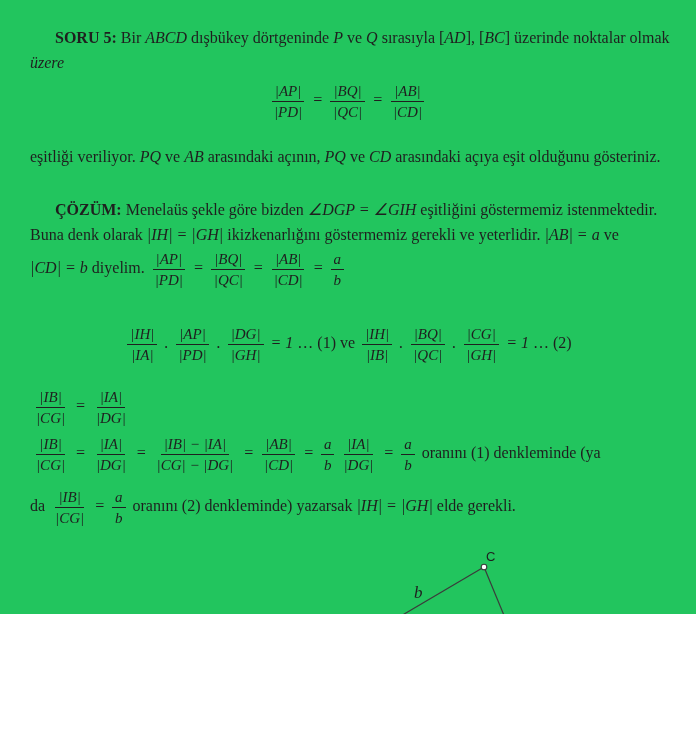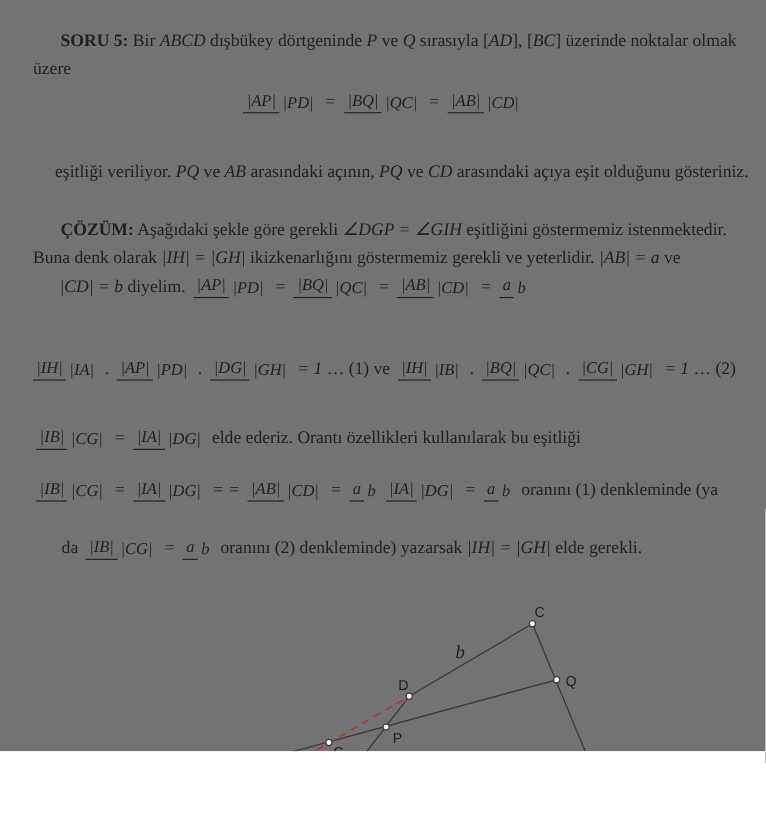--- a/index.html
+++ b/index.html
@@ -1,59 +1,59 @@
 <!DOCTYPE html>
 <html><head>
 <meta charset="utf-8">
 <style>
   html,body { margin:0; padding:0; background:#ffffff; }
   #page {
-    position:relative; width:696px; height:683px; background:#737373;
+    position:relative; width:696px; height:614px; background:#22c55e;
     font-family:"Liberation Serif", serif; color:#1f1f1f; overflow:hidden;
   }
   .line {
     position:absolute; left:30px; white-space:nowrap;
     font-size:16px; line-height:21px;
   }
   .line.indent { padding-left:25px; }
   .line.center { left:0; width:696px; text-align:center; }
   .bold { font-weight:bold; }
   .it   { font-style:italic; }
   .math { font-style:italic; }
   .frac {
-    display:inline-flex; flex-direction:row; align-items:center;
+    display:inline-flex; flex-direction:column; align-items:center;
     vertical-align:middle; font-style:italic; line-height:16px;
     font-size:15px; margin:0 3px; text-align:center;
   }
   .frac .num { border-bottom:1px solid #1f1f1f; padding:1px 3px 2px; }
   .frac .den { padding:2px 3px 0; }
   #figure-wrap { position:absolute; left:0; top:545px; width:696px; height:206px; }
   svg text { user-select:none; }
 </style>
 </head>
 <body>
 
 <div id="page">
   <div>
       <div class="line indent" style="top: 27px;"><span class="bold">SORU 5:</span><span> Bir </span><span class="it">ABCD</span><span> dışbükey dörtgeninde </span><span class="it">P</span><span> ve </span><span class="it">Q</span><span> sırasıyla [</span><span class="it">AD</span><span>], [</span><span class="it">BC</span><span>] üzerinde noktalar olmak</span></div>
-      <div class="line" style="top: 52px;"><span>üzere</span></div>
+      <div class="line" style="top: 52px; font-style: italic;"><span>üzere</span></div>
       <div class="line center" style="top: 82px;"><span class="frac">
           <span class="num">|AP|</span>
           <span class="den">|PD|</span>
         </span><span class="math"> = </span><span class="frac">
           <span class="num">|BQ|</span>
           <span class="den">|QC|</span>
         </span><span class="math"> = </span><span class="frac">
           <span class="num">|AB|</span>
           <span class="den">|CD|</span>
         </span></div>
-      <div class="line" style="top: 146px; margin-left: 20px;"><span>eşitliği veriliyor. </span><span class="it">PQ</span><span> ve </span><span class="it">AB</span><span> arasındaki açının, </span><span class="it">PQ</span><span> ve </span><span class="it">CD</span><span> arasındaki açıya eşit olduğunu gösteriniz.</span></div>
-      <div class="line indent" style="top: 199px;"><span class="bold">ÇÖZÜM:</span><span> Aşağıdaki şekle göre gerekli </span><span class="math"> ∠DGP = ∠GIH </span><span> eşitliğini göstermemiz istenmektedir.</span></div>
+      <div class="line" style="top: 146px;"><span>eşitliği veriliyor. </span><span class="it">PQ</span><span> ve </span><span class="it">AB</span><span> arasındaki açının, </span><span class="it">PQ</span><span> ve </span><span class="it">CD</span><span> arasındaki açıya eşit olduğunu gösteriniz.</span></div>
+      <div class="line indent" style="top: 199px;"><span class="bold">ÇÖZÜM:</span><span> Menelaüs şekle göre bizden </span><span class="math"> ∠DGP = ∠GIH </span><span> eşitliğini göstermemiz istenmektedir.</span></div>
       <div class="line" style="top: 224px;"><span>Buna denk olarak </span><span class="math">|IH| = |GH|</span><span> ikizkenarlığını göstermemiz gerekli ve yeterlidir. </span><span class="math">|AB| = a</span><span> ve</span></div>
-      <div class="line" style="top: 250px; margin-left: 24px;"><span class="math">|CD| = b</span><span> diyelim. </span><span class="frac">
+      <div class="line" style="top: 250px;"><span class="math">|CD| = b</span><span> diyelim. </span><span class="frac">
           <span class="num">|AP|</span>
           <span class="den">|PD|</span>
         </span><span class="math"> = </span><span class="frac">
           <span class="num">|BQ|</span>
           <span class="den">|QC|</span>
         </span><span class="math"> = </span><span class="frac">
           <span class="num">|AB|</span>
           <span class="den">|CD|</span>
         </span><span class="math"> = </span><span class="frac">
           <span class="num">a</span>
@@ -77,41 +77,44 @@
         </span><span class="math"> . </span><span class="frac">
           <span class="num">|CG|</span>
           <span class="den">|GH|</span>
         </span><span class="math"> = 1 </span><span>… (2)</span></div>
       <div class="line" style="top: 388px;"><span class="frac">
           <span class="num">|IB|</span>
           <span class="den">|CG|</span>
         </span><span class="math"> = </span><span class="frac">
           <span class="num">|IA|</span>
           <span class="den">|DG|</span>
-        </span><span> elde ederiz. Orantı özellikleri kullanılarak bu eşitliği</span></div>
+        </span></div>
       <div class="line" style="top: 435px;"><span class="frac">
           <span class="num">|IB|</span>
           <span class="den">|CG|</span>
         </span><span class="math"> = </span><span class="frac">
           <span class="num">|IA|</span>
           <span class="den">|DG|</span>
-        </span><span class="math"> = </span><span class="math"> = </span><span class="frac">
+        </span><span class="math"> = </span><span class="frac">
+          <span class="num">|IB| − |IA|</span>
+          <span class="den">|CG| − |DG|</span>
+        </span><span class="math"> = </span><span class="frac">
           <span class="num">|AB|</span>
           <span class="den">|CD|</span>
         </span><span class="math"> = </span><span class="frac">
           <span class="num">a</span>
           <span class="den">b</span>
         </span><span class="frac">
           <span class="num">|IA|</span>
           <span class="den">|DG|</span>
         </span><span class="math"> = </span><span class="frac">
           <span class="num">a</span>
           <span class="den">b</span>
         </span><span> oranını (1) denkleminde (ya</span></div>
-      <div class="line" style="top: 488px; margin-left: 26px;"><span>da </span><span class="frac">
+      <div class="line" style="top: 488px;"><span>da </span><span class="frac">
           <span class="num">|IB|</span>
           <span class="den">|CG|</span>
         </span><span class="math"> = </span><span class="frac">
           <span class="num">a</span>
           <span class="den">b</span>
         </span><span> oranını (2) denkleminde) yazarsak </span><span class="math">|IH| = |GH|</span><span> elde gerekli.</span></div>
     </div>
   <div id="figure-wrap">
     <svg width="696" height="206" viewBox="0 0 696 206" xmlns="http://www.w3.org/2000/svg">
         <line x1="312" y1="166" x2="544" y2="167" stroke="#3b3b3b" stroke-width="1.2"></line>

